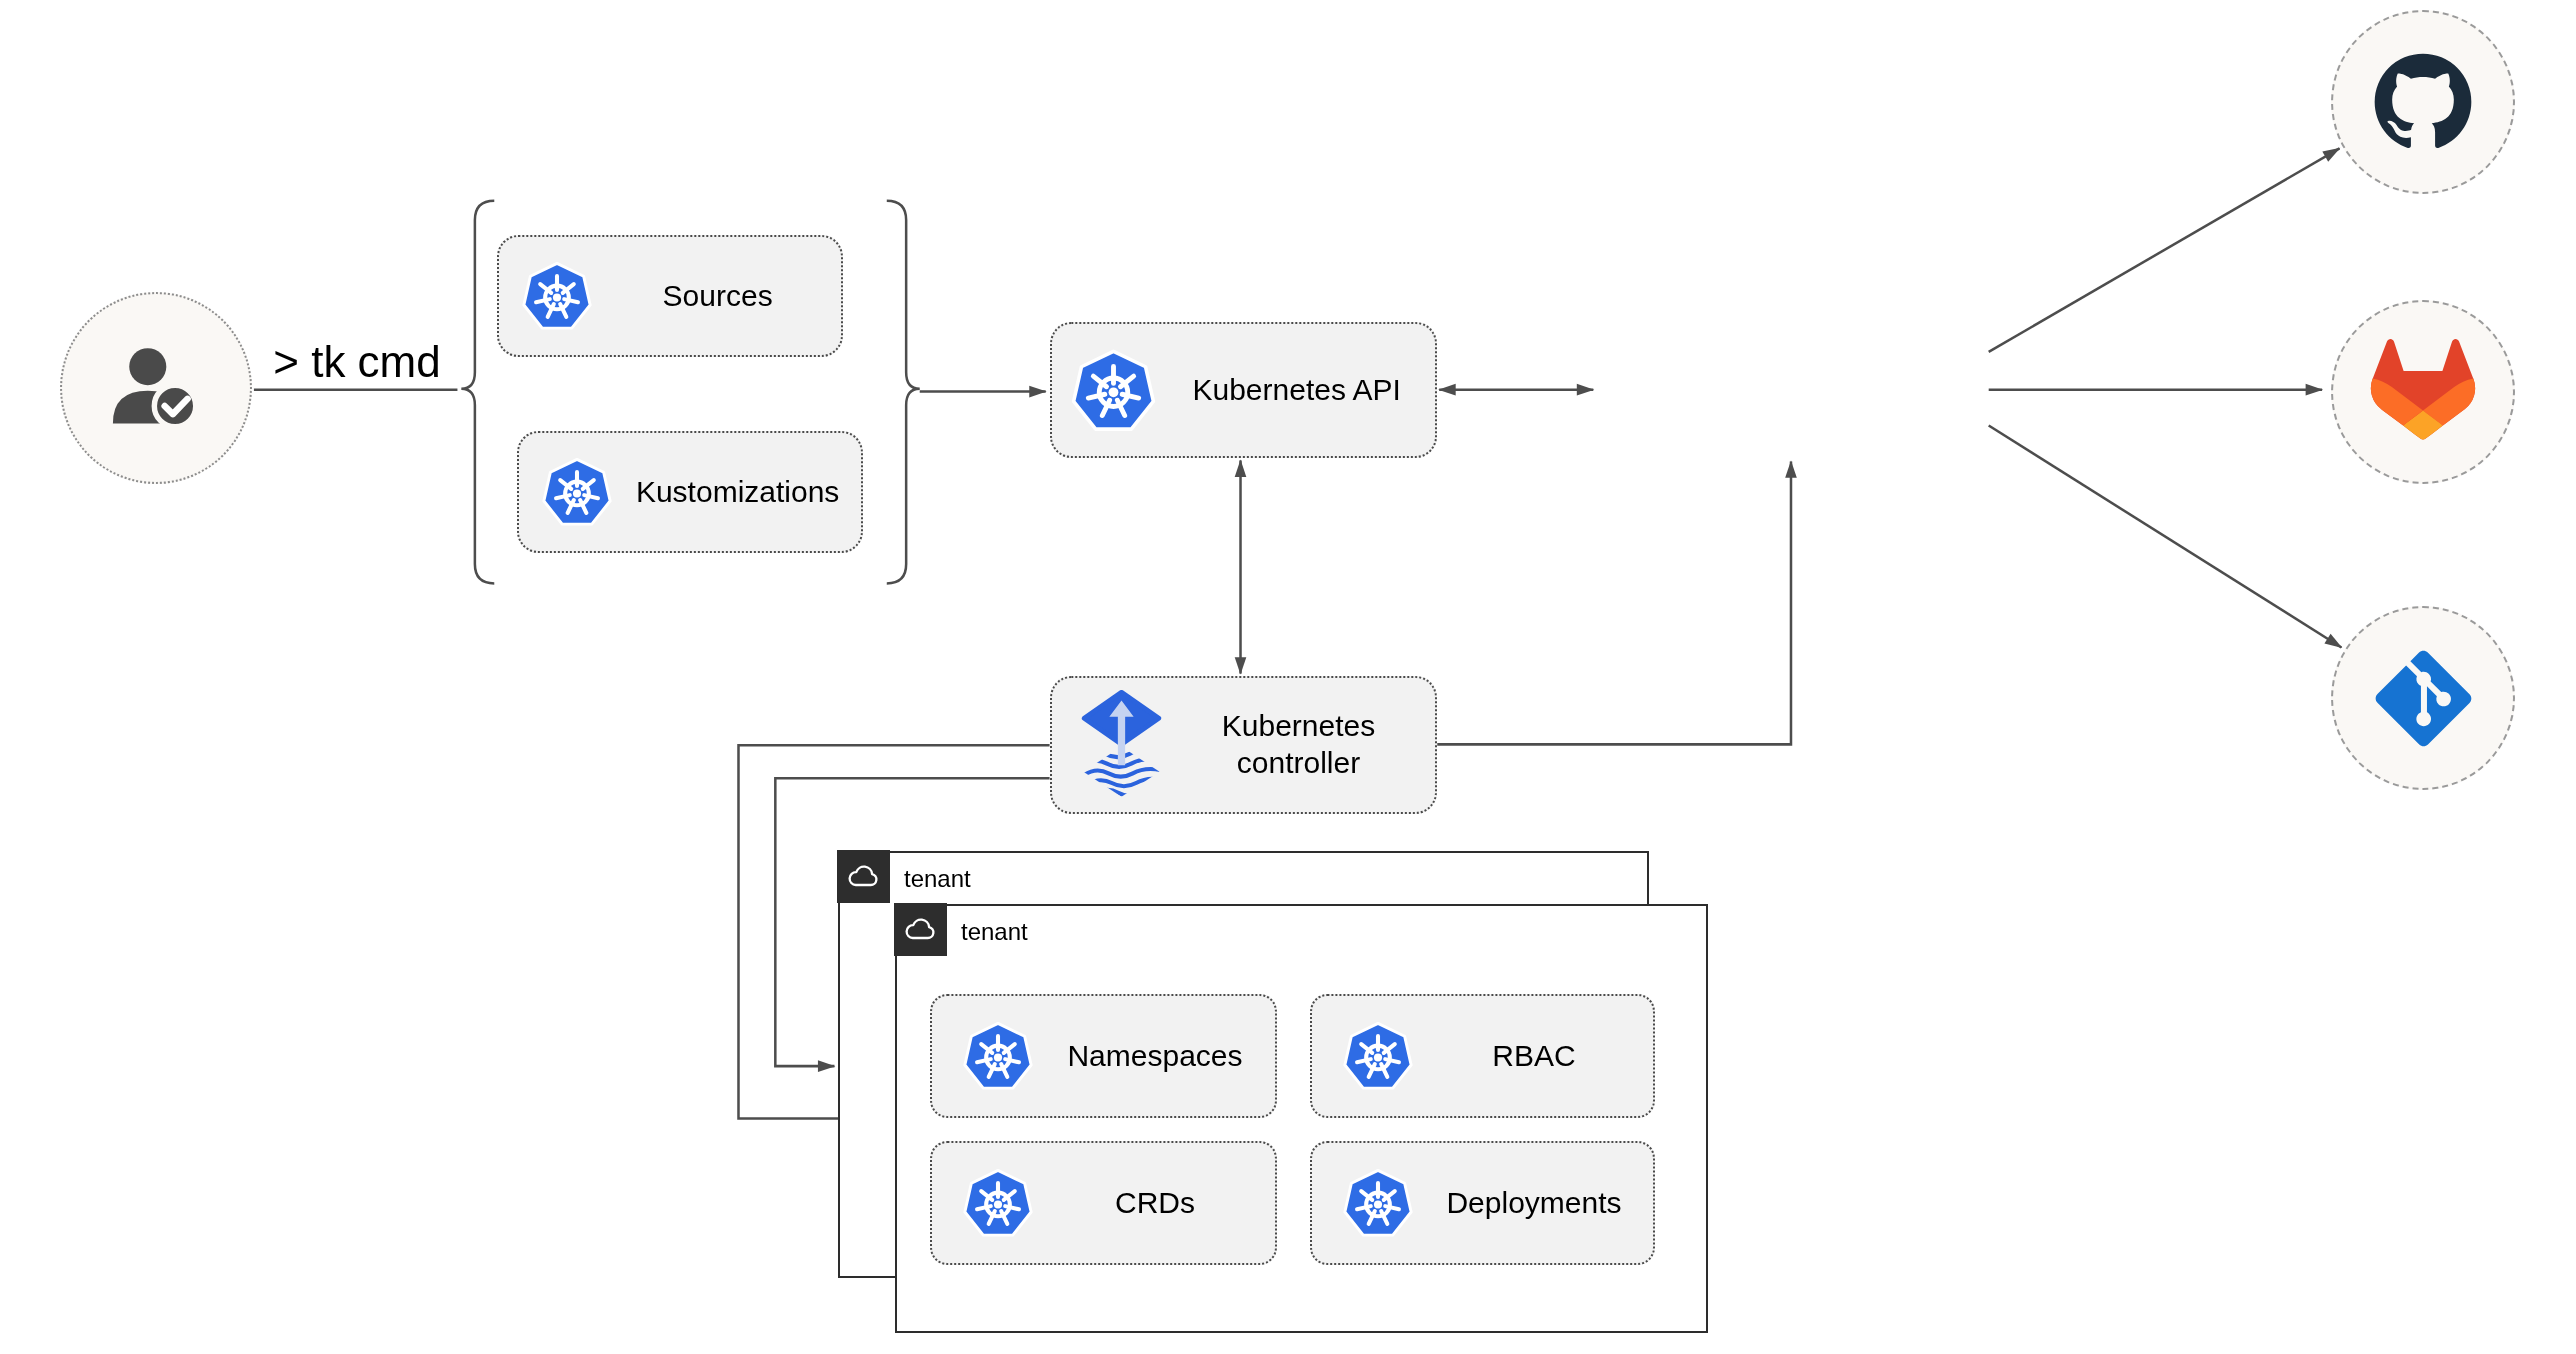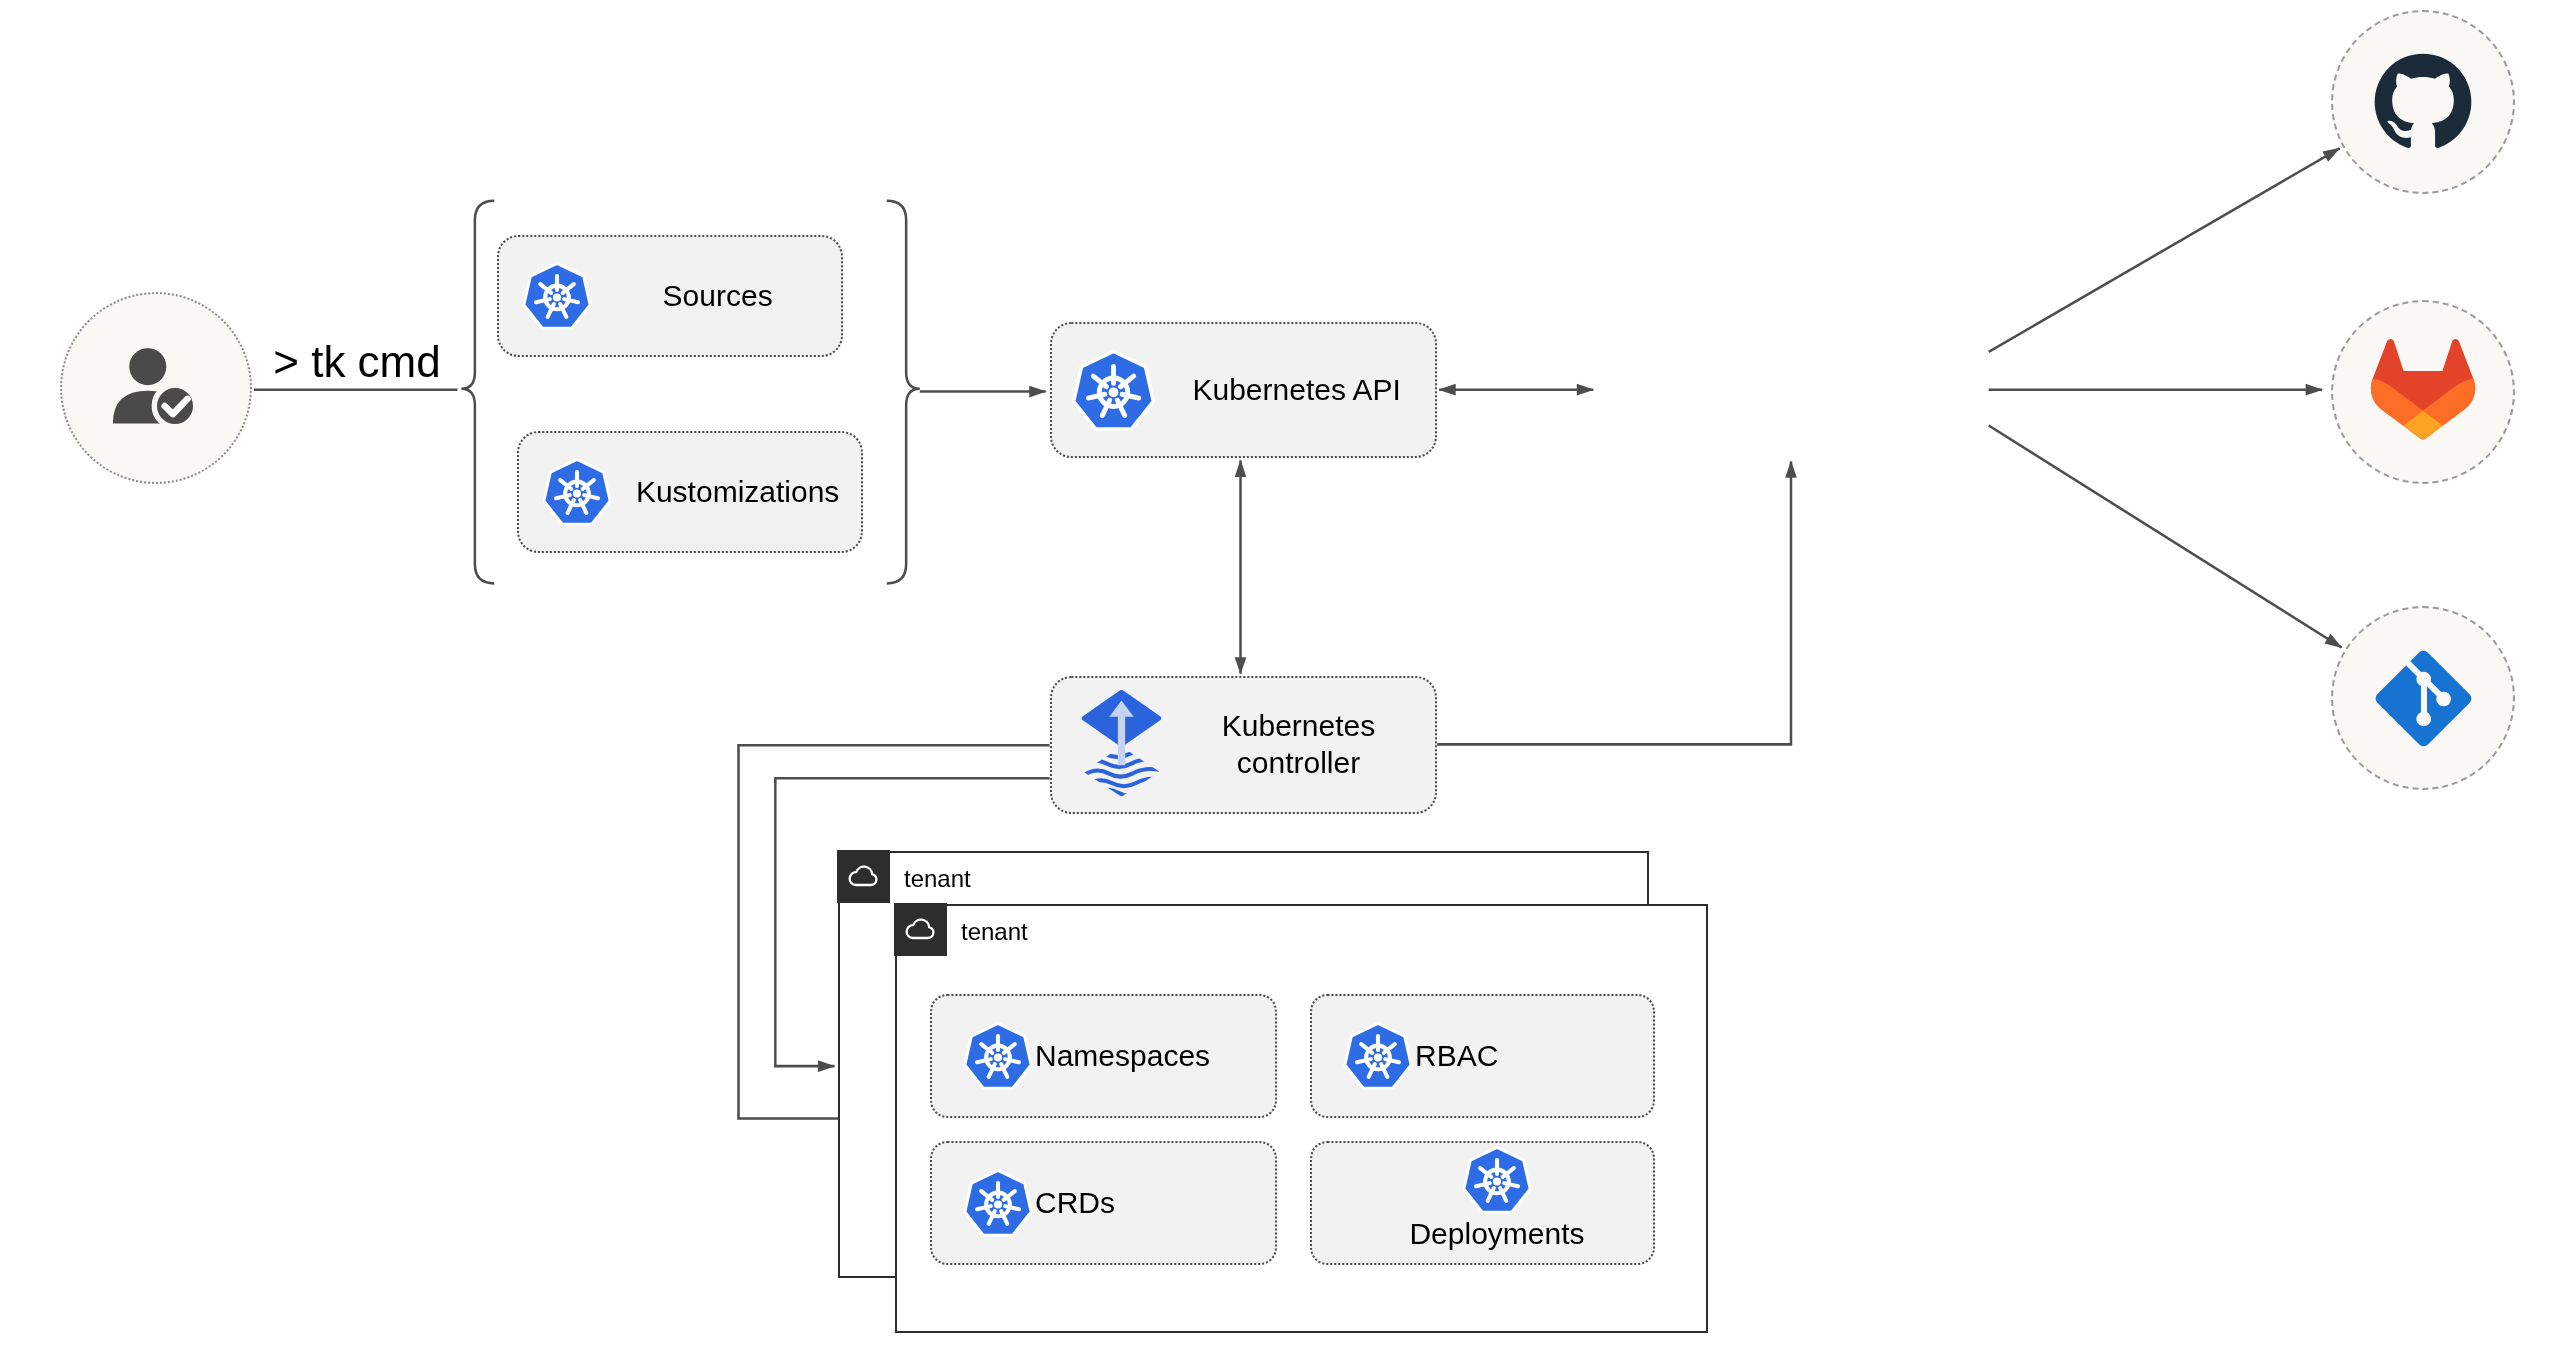--- a/index.html
+++ b/index.html
@@ -20,21 +20,21 @@
         background:var(--circle-fill,#faf8f5);border:2.9px dashed #9a9a9a;
         display:flex;align-items:center;justify-content:center;box-sizing:border-box;}
   .cmd{position:absolute;z-index:2;width:170px;text-align:center;font-size:44px;}
   .tenant{position:absolute;background:#ffffff;border:2.9px solid var(--tenant-dark,#2d2d2d);box-sizing:border-box;}
   .tenant .hdr{position:absolute;left:-2.9px;top:-2.9px;width:53px;height:53px;
                background:var(--tenant-dark,#2d2d2d);display:flex;align-items:center;justify-content:center;}
   .tenant .tlabel{position:absolute;left:64px;top:11.6px;font-size:24px;}
   .sub{position:absolute;background:var(--node-fill,#f2f2f2);
        border:2.9px dotted var(--node-border,#4a4a4a);border-radius:17.4px;
        display:flex;align-items:center;padding-left:29px;box-sizing:border-box;}
-  .sub .lbl{flex:1;text-align:left;font-size:30px;}
+  .sub .lbl{flex:1;text-align:center;font-size:30px;}
 </style>
 </head>
 <body>
 
 <div id="stage">
 
   <svg id="wires" width="2576" height="1355" viewBox="0 0 2658 1398">
     <defs>
       <marker id="arr" markerUnits="userSpaceOnUse" markerWidth="20" markerHeight="16" refX="18" refY="7" orient="auto-start-reverse">
         <path d="M1,1 L19,7 L1,13 Z" fill="#4d4d4d"></path>
@@ -244,21 +244,21 @@
               <line x1="45.66183654409898" y1="61.010013198097155" x2="37.419325977887056" y2="78.12903827448176"></line>
               <line x1="40.25083185381627" y1="54.22569549971161" x2="21.727412376067186" y2="58.45451694916367"></line>
               <line x1="42.181529721322846" y1="45.76529691954445" x2="27.326436191836248" y2="33.9193610666789"></line>
             </g>
     <circle cx="50" cy="52" r="16" fill="none" stroke="#fff" stroke-width="5.5"></circle>
     <circle cx="50" cy="52" r="5.5" fill="#fff"></circle>
   </svg>
         </span>
       <div class="lbl">CRDs</div>
     </div>
-    <div class="sub" style="left:413px;top:235px;width:345px;height:124px;flex-direction:column;">
+    <div class="sub" style="left:413px;top:235px;width:345px;height:124px;">
       <span class="islot" style="width:74px;height:74px;">
           <svg viewBox="0 0 100 100">
     <polygon points="50,6 86,23.3 94.8,62.2 70,93.4 30,93.4 5.2,62.2 14,23.3" fill="var(--kubernetes-blue)" stroke="#fff" stroke-width="4" stroke-linejoin="round"></polygon>
     <g stroke="#fff" stroke-width="5.5" stroke-linecap="round">
               <line x1="50" y1="42" x2="50" y2="23"></line>
               <line x1="57.818470278677154" y1="45.76529691954445" x2="72.67356380816375" y2="33.919361066678896"></line>
               <line x1="59.74916814618373" y1="54.225695499711605" x2="78.27258762393282" y2="58.45451694916366"></line>
               <line x1="54.33816345590102" y1="61.010013198097155" x2="62.580674022112944" y2="78.12903827448176"></line>
               <line x1="45.66183654409898" y1="61.010013198097155" x2="37.419325977887056" y2="78.12903827448176"></line>
               <line x1="40.25083185381627" y1="54.22569549971161" x2="21.727412376067186" y2="58.45451694916367"></line>

